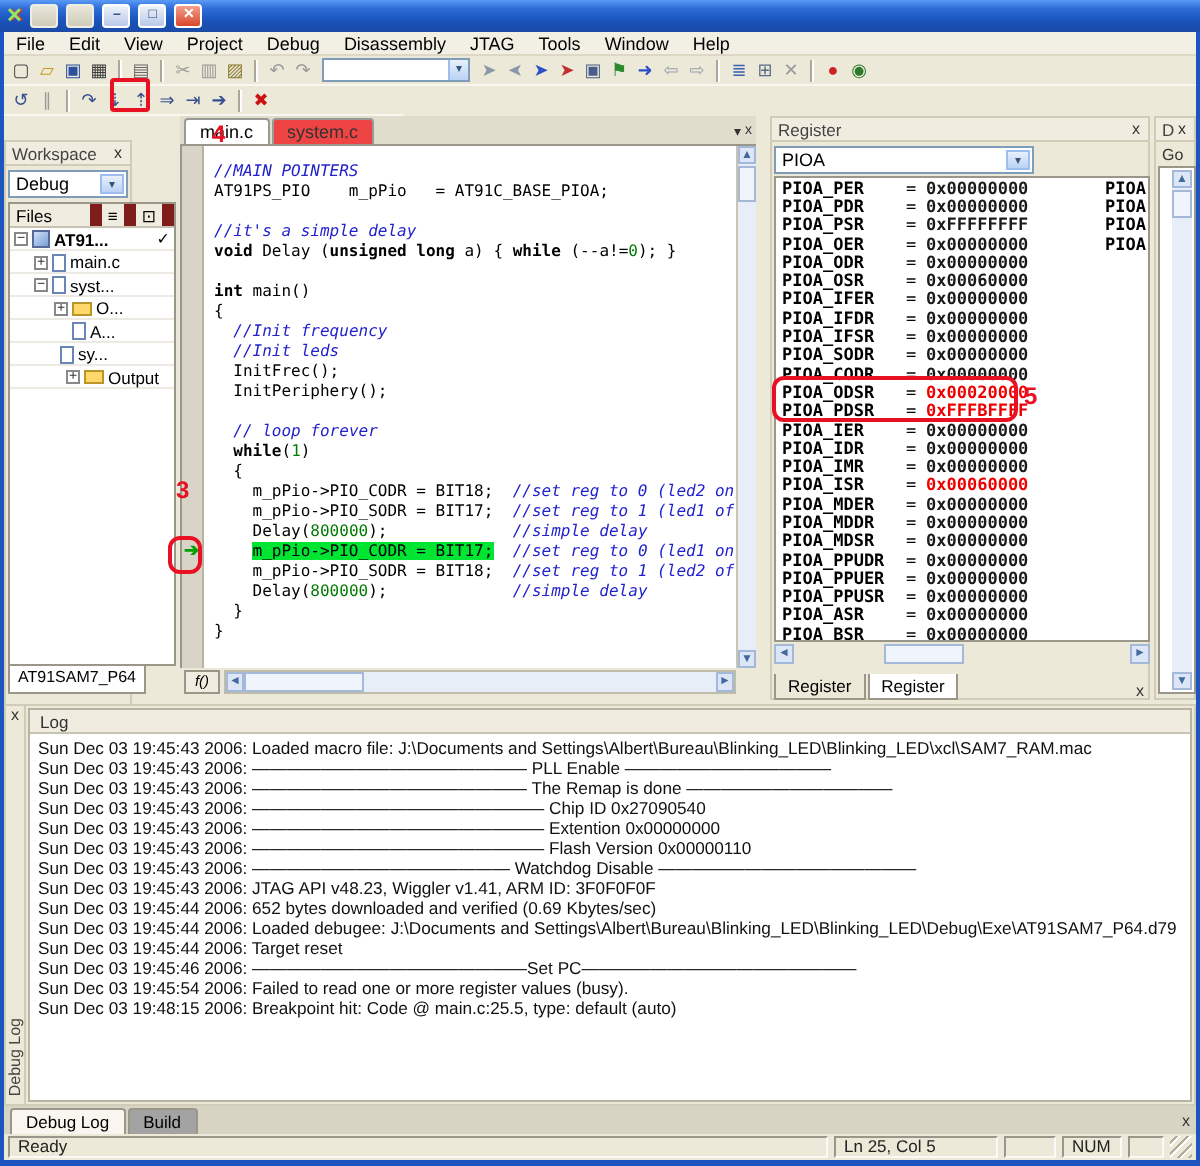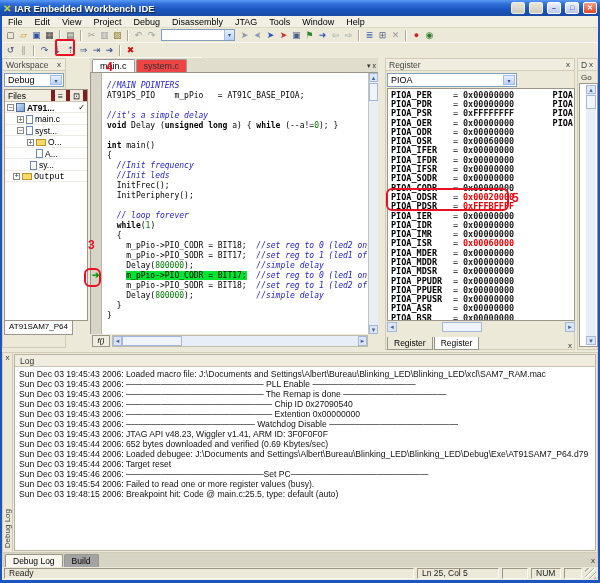--- a/index.html
+++ b/index.html
@@ -26,25 +26,25 @@
   .tcombo{width:74px;height:12px;background:#fff;border:1px solid #7f9db9;position:relative;margin:0 3px}
   .tarrow{position:absolute;right:0;top:0;bottom:0;width:10px;background:linear-gradient(#e8f0fc,#bad2f4);border-left:1px solid #9ebcf0;font-size:6px;color:#38557e;text-align:center;line-height:10px}
   
   .panel{background:#ece9d8;border:1px solid #d0ccb8}
   .phead{height:12px;background:#f0ede0;border-bottom:1px solid #d0ccb8;display:flex;align-items:center;justify-content:space-between;padding:0 3px;font-size:8.5px;color:#444}
   .pclose{font-size:8px;color:#333;line-height:8px;padding:0 1px}
   .xp-combo{height:14px;background:#fff;border:1px solid #7f9db9;font-size:9px;display:flex;align-items:center;padding-left:3px;position:relative}
   .combo-arrow{position:absolute;right:1px;top:1px;bottom:1px;width:12px;background:linear-gradient(#e8f0fc,#bad2f4);border:1px solid #9ebcf0;font-size:6px;color:#38557e;display:flex;align-items:center;justify-content:center}
   .sb{background:#dce6f6;border:1px solid #a4b8da;color:#44699e;display:flex;align-items:center;justify-content:center;font-size:6px}
   
-  #ws-panel{left:2px;top:58px;width:64px;height:290px}
+  #ws-panel{left:2px;top:70px;width:64px;height:290px}
   #ws-combo{margin:2px 1px 0 1px}
   #files-box{position:absolute;left:1px;top:30px;width:84px;height:232px;background:#fff;border:1px solid #9a968a;overflow:hidden}
   #files-head{height:12px;background:#f0ede0;border-bottom:1px solid #c8c4b4;display:flex;font-size:8.5px}
-  #files-head .fh{padding:0 3px;border-right:4px solid #7f1d1d;display:flex;align-items:center}
+  #files-head .fh{padding:0 3px;border-right:6px solid #7f1d1d;display:flex;align-items:center}
   #files-head .fh.grow{flex:1}
   #ws-tree{background-image:repeating-linear-gradient(180deg,#fff 0 10.5px,#eceae2 10.5px 11.5px)}
   .trow{height:11.5px;display:flex;align-items:center;font-size:8.5px;white-space:nowrap;overflow:hidden}
   .texp{width:7px;height:7px;min-width:7px;border:1px solid #888;background:#fff;font-size:7px;line-height:5px;text-align:center;color:#333;margin-right:2px}
   .tspacer{width:9px;min-width:9px}
   .ticon{margin-right:2px}
   .icon-file{width:7px;min-width:7px;height:9px;background:#fff;border:1px solid #6a86b8}
   .icon-folder{width:10px;min-width:10px;height:7px;background:#ffd86a;border:1px solid #b8962a}
   .icon-project{width:9px;min-width:9px;height:9px;background:linear-gradient(135deg,#cfe0f8,#7aa0d8);border:1px solid #55699a}
   .tlabel.b{font-weight:bold}
@@ -120,21 +120,20 @@
   #ann-3{left:88px;top:238px}
   #ann-box-gutter{left:84px;top:268px;width:17px;height:19px;border-radius:6px}
   #ann-box-reg{left:386px;top:188px;width:123px;height:23px;border-radius:6px}
   #ann-5{left:512px;top:191px}
 </style>
 </head>
 <body>
 
 <div id="titlebar" class="abs">
   <span id="app-logo">✕</span>
-  <span id="title-text">IAR Embedded Workbench IDE</span>
   <span class="cap-btn pale"></span>
   <span class="cap-btn pale"></span>
   <span class="cap-btn">–</span>
   <span class="cap-btn">□</span>
   <span class="cap-btn close">✕</span>
 </div>
 <div id="win-border-l" class="abs"></div>
 <div id="win-border-r" class="abs"></div>
 <div id="win-border-b" class="abs"></div>
 
@@ -305,21 +304,21 @@
         <div class="trow" style="padding-left: 22px;">
           <span class="tspacer"></span>
           <span class="ticon icon-file"></span>
           <span class="tlabel">A...</span>
         </div>
         <div class="trow" style="padding-left: 16px;">
           <span class="tspacer"></span>
           <span class="ticon icon-file"></span>
           <span class="tlabel">sy...</span>
         </div>
-        <div class="trow" style="padding-left: 8px; font-family: Liberation Mono, monospace;">
+        <div class="trow" style="padding-left: 28px;">
           <span class="texp">+</span>
           <span class="ticon icon-folder"></span>
           <span class="tlabel">Output</span>
         </div>
       </div>
   </div>
   <div id="ws-tab">
     <span class="wtab">AT91SAM7_P64</span>
   </div>
 </div>
@@ -552,20 +551,21 @@
     <span class="vlabel">Debug Log</span>
   </div>
   <div id="log-main">
     <div id="log-head">Log</div>
     <div id="log-lines">
         <div class="log-line">Sun Dec 03 19:45:43 2006: Loaded macro file: J:\Documents and Settings\Albert\Bureau\Blinking_LED\Blinking_LED\xcl\SAM7_RAM.mac</div>
         <div class="log-line">Sun Dec 03 19:45:43 2006: ———————————————— PLL  Enable ————————————</div>
         <div class="log-line">Sun Dec 03 19:45:43 2006: ———————————————— The Remap is done ————————————</div>
         <div class="log-line">Sun Dec 03 19:45:43 2006: ————————————————— Chip ID   0x27090540</div>
         <div class="log-line">Sun Dec 03 19:45:43 2006: ————————————————— Extention 0x00000000</div>
+        <div class="log-line">Sun Dec 03 19:45:43 2006: ————————————————— Flash Version 0x00000110</div>
         <div class="log-line">Sun Dec 03 19:45:43 2006: ——————————————— Watchdog Disable ———————————————</div>
         <div class="log-line">Sun Dec 03 19:45:43 2006: JTAG API v48.23, Wiggler v1.41, ARM ID: 3F0F0F0F</div>
         <div class="log-line">Sun Dec 03 19:45:44 2006: 652 bytes downloaded and verified (0.69 Kbytes/sec)</div>
         <div class="log-line">Sun Dec 03 19:45:44 2006: Loaded debugee: J:\Documents and Settings\Albert\Bureau\Blinking_LED\Blinking_LED\Debug\Exe\AT91SAM7_P64.d79</div>
         <div class="log-line">Sun Dec 03 19:45:44 2006: Target reset</div>
         <div class="log-line">Sun Dec 03 19:45:46 2006: ————————————————Set PC————————————————</div>
         <div class="log-line">Sun Dec 03 19:45:54 2006: Failed to read one or more register values (busy).</div>
         <div class="log-line">Sun Dec 03 19:48:15 2006: Breakpoint hit: Code @ main.c:25.5, type: default (auto)</div>
       </div>
   </div>

